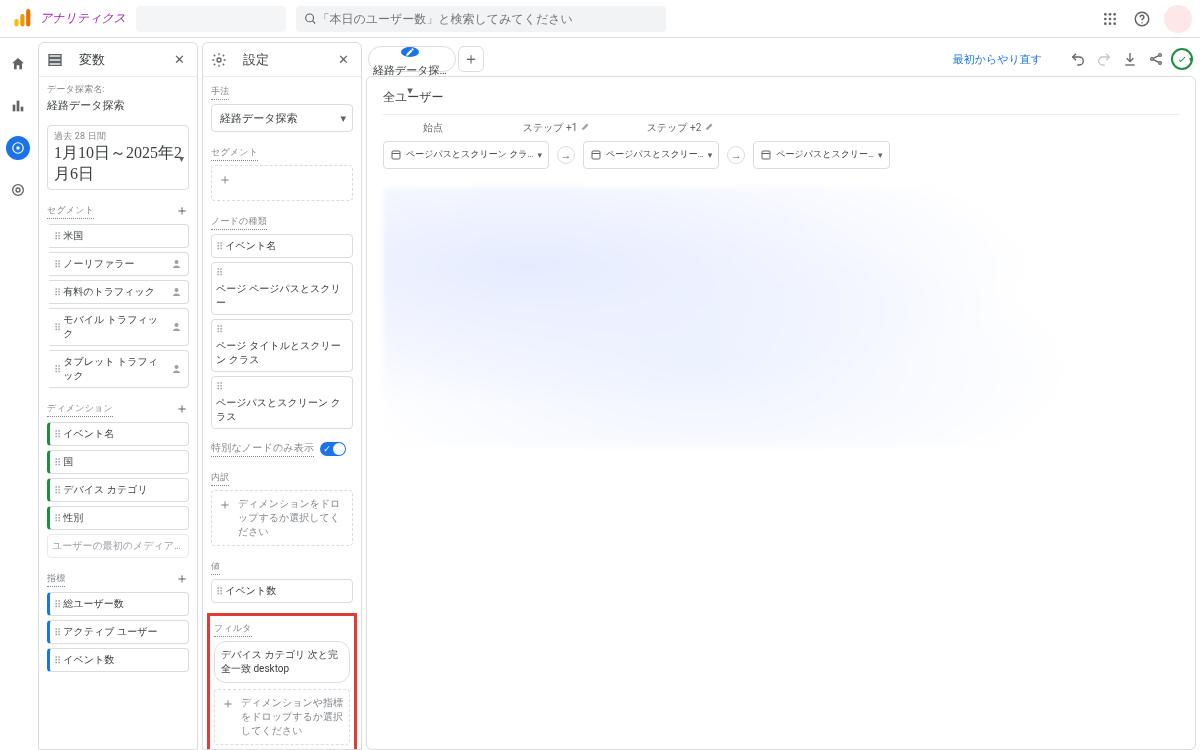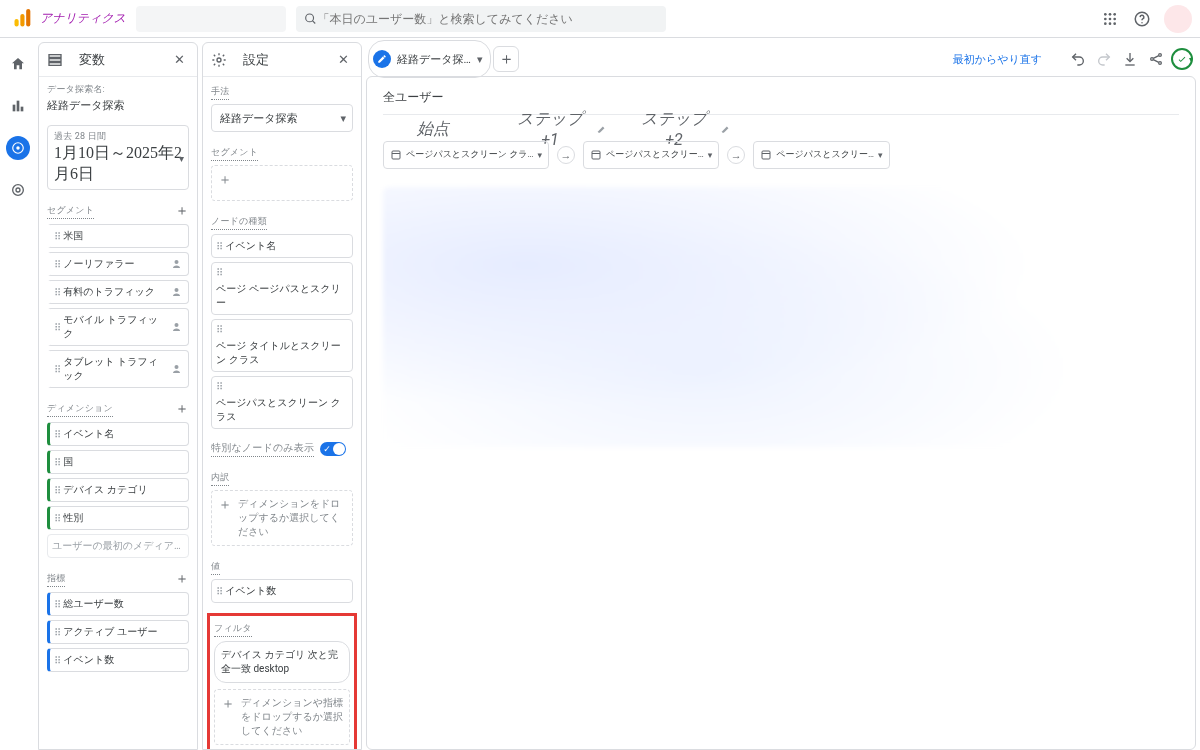--- a/index.html
+++ b/index.html
@@ -152,22 +152,22 @@
   
   .canvas-wrap { flex:1; margin:4px 4px 0 2px; display:flex; flex-direction:column;}
   .canvas-toolbar {
     height:34px;
     display:flex; align-items:center;
     gap:2px; padding:0 2px;
   }
   .tab-pill {
     display:flex; align-items:center; gap:6px;
     border:1px solid #dadce0; border-radius:16px;
-    height:38px; padding:0 8px 0 4px;
-    font-size:11px; color:#3c4043;
+    height:26px; padding:0 8px 0 4px;
+    font-size:11px; color:#3c4043;flex-direction:column;
   }
   .tab-pill .dot { width:18px;height:18px;border-radius:50%;background:#1a73e8;display:flex;align-items:center;justify-content:center;color:#fff;}
   .tab-pill .caret{color:#5f6368;}
   .square-btn {
     width:26px;height:26px;border:1px solid #dadce0;border-radius:6px;
     display:flex;align-items:center;justify-content:center;color:#5f6368;font-size:16px;
   }
   .toolbar-spacer{flex:1;}
   .link-btn { font-size:11px; color:#1a73e8; cursor:pointer; margin-right:22px;}
   .ico-btn {
@@ -182,21 +182,21 @@
   .canvas {
     flex:1; border:1px solid #dadce0; border-radius:6px;
     padding:12px 16px 0 16px;
     position:relative;
     overflow:hidden;
   }
   .seg-title{ font-size:12px; color:#3c4043; margin-bottom:8px;}
   .divider{ border-top:1px solid #e8eaed; margin-bottom:6px;}
   .steps-row{ display:flex; gap:24px; }
   .step-col{ width:100px; text-align:center; }
-  .step-head{ font-size:16px; color:#5f6368; display:flex;align-items:center;justify-content:center;gap:4px;height:16px;font-style:italic;}
+  .step-head{ font-size:10px; color:#5f6368; display:flex;align-items:flex-start;justify-content:center;gap:4px;height:16px;}
   .pencil{color:#9aa0a6;}
   .node-row{ display:flex; align-items:center; gap:8px; margin-top:4px;}
   .node-box{
     border:1px solid #dadce0; border-radius:4px;
     min-width:86px; height:28px;
     display:flex; align-items:center; gap:4px;
     padding:0 6px;
     font-size:9px; color:#3c4043; line-height:1.15;
   }
   .node-box .ic{color:#5f6368;flex-shrink:0;}

